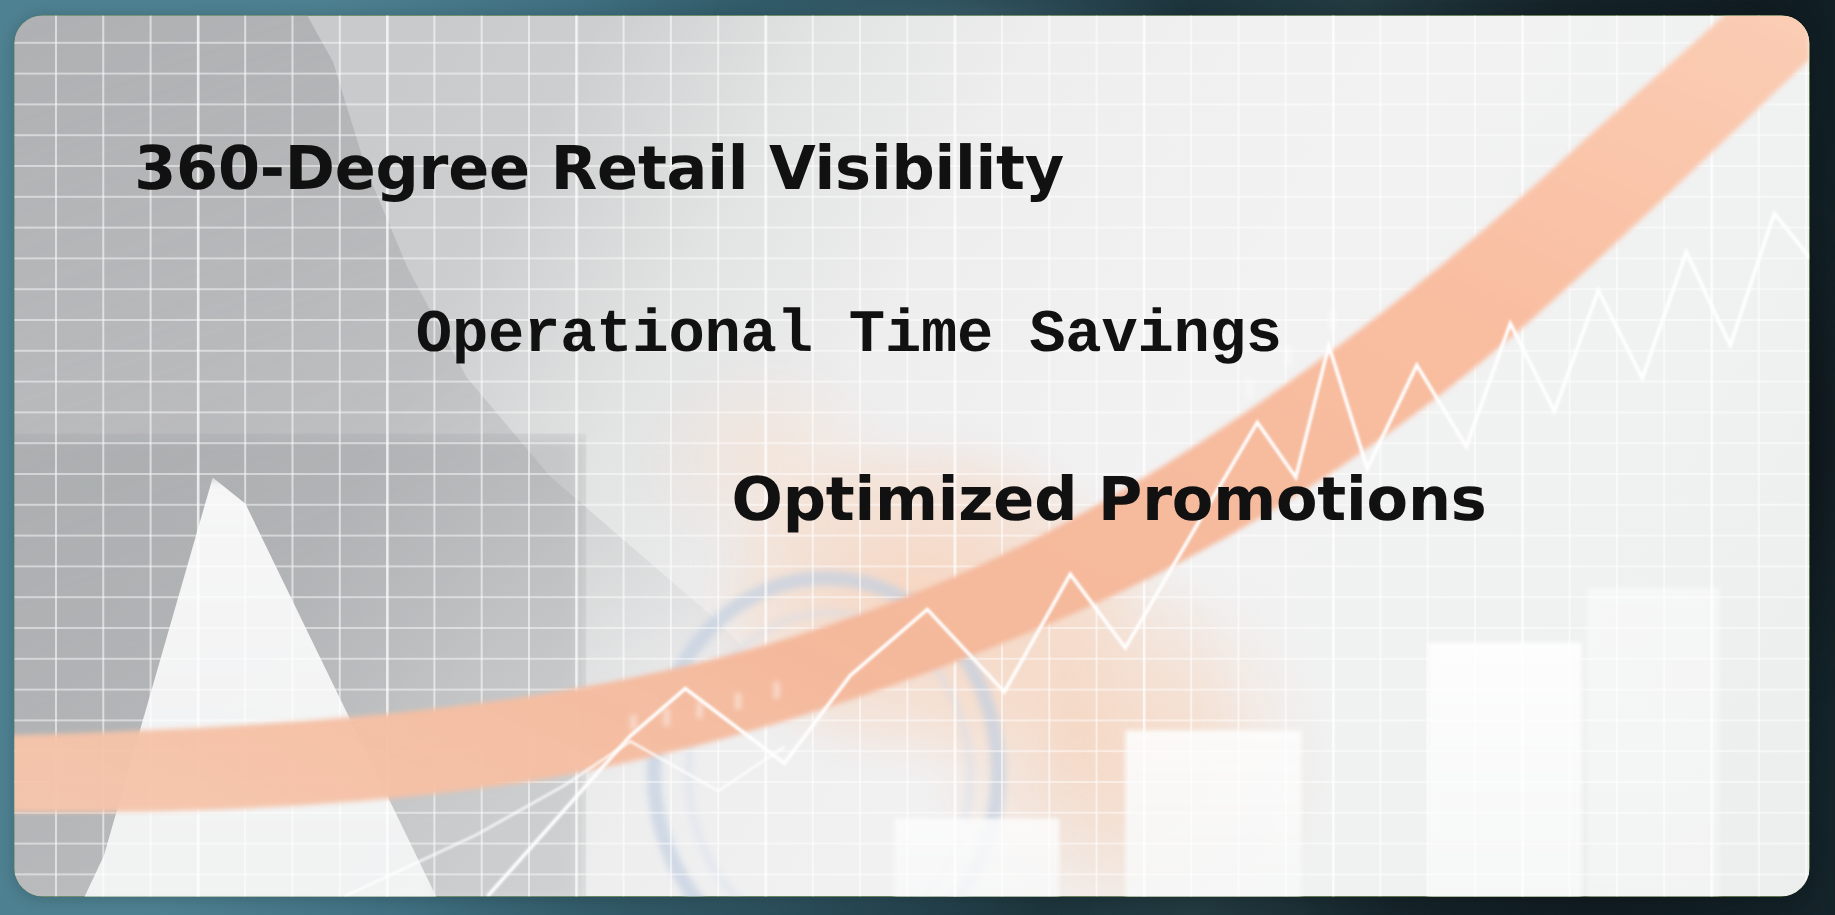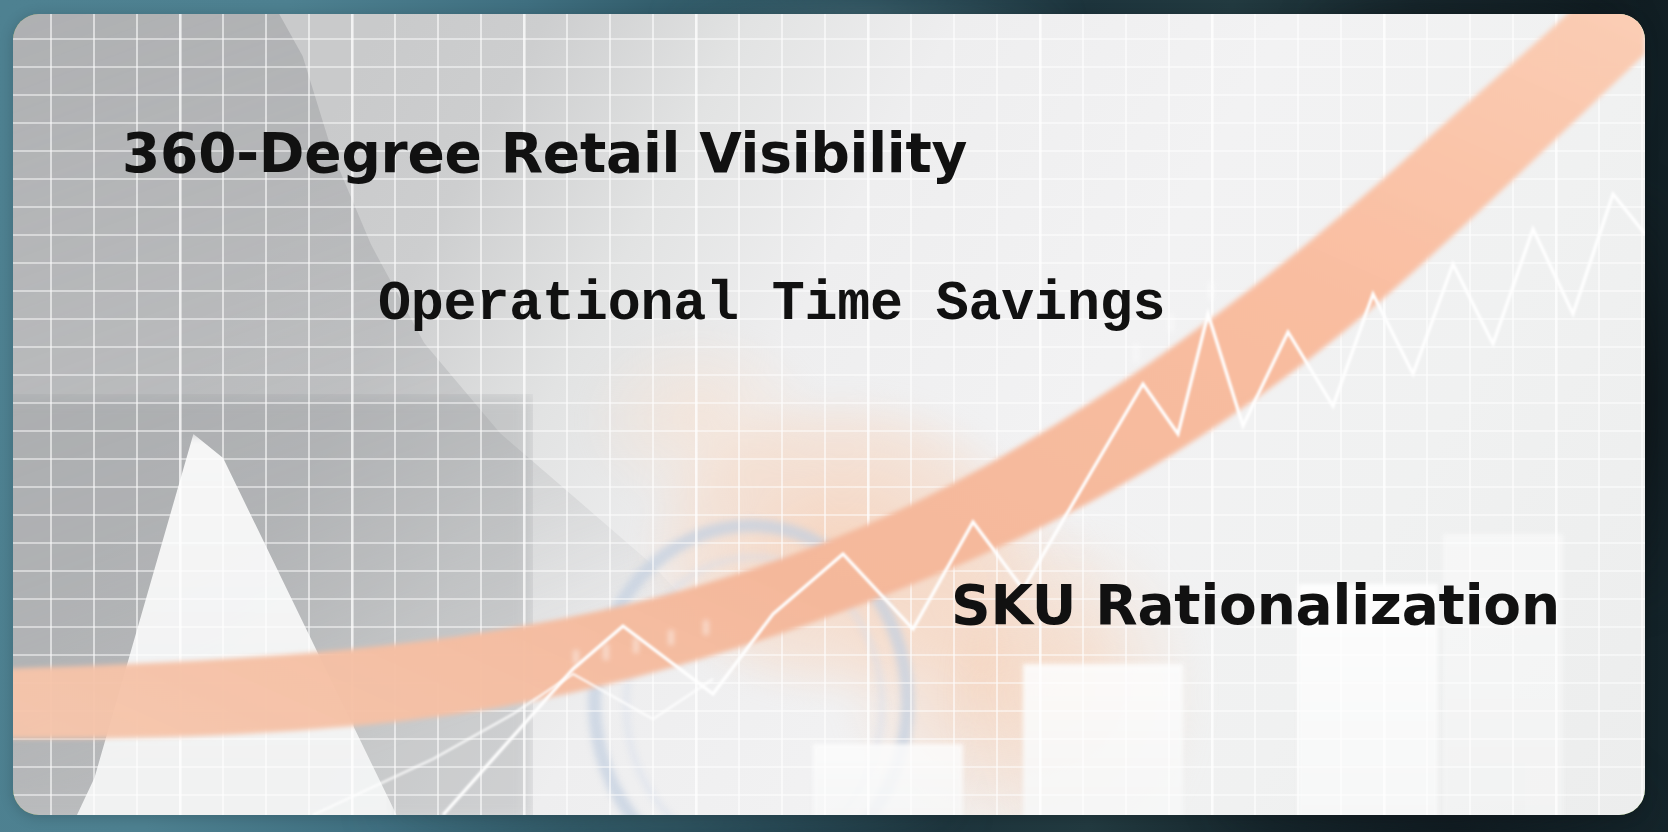--- a/index.html
+++ b/index.html
@@ -272,17 +272,17 @@
                         1130,370 1165,420 1195,300 1230,412 1275,318
                         1320,392 1360,280 1400,360 1440,250 1480,330
                         1520,215 1560,300 1600,180 1632,220"></polyline>
 
       <polyline filter="url(#lineBlur)" opacity=".8" fill="none" stroke="#ffffff" stroke-width="2.4" points="300,801 420,745 500,700 560,660 640,705 700,665"></polyline>
     </svg>
 
     <div class="headlines">
       <div class="headline hl-1">360-Degree Retail Visibility</div>
       <div class="headline hl-2">Operational Time Savings</div>
-      <div class="headline hl-4">SKU Rationalization</div>
+      <div class="headline hl-3">Optimized Promotions</div>
     </div>
 
   </div>
 </div>
 
 </body></html>

